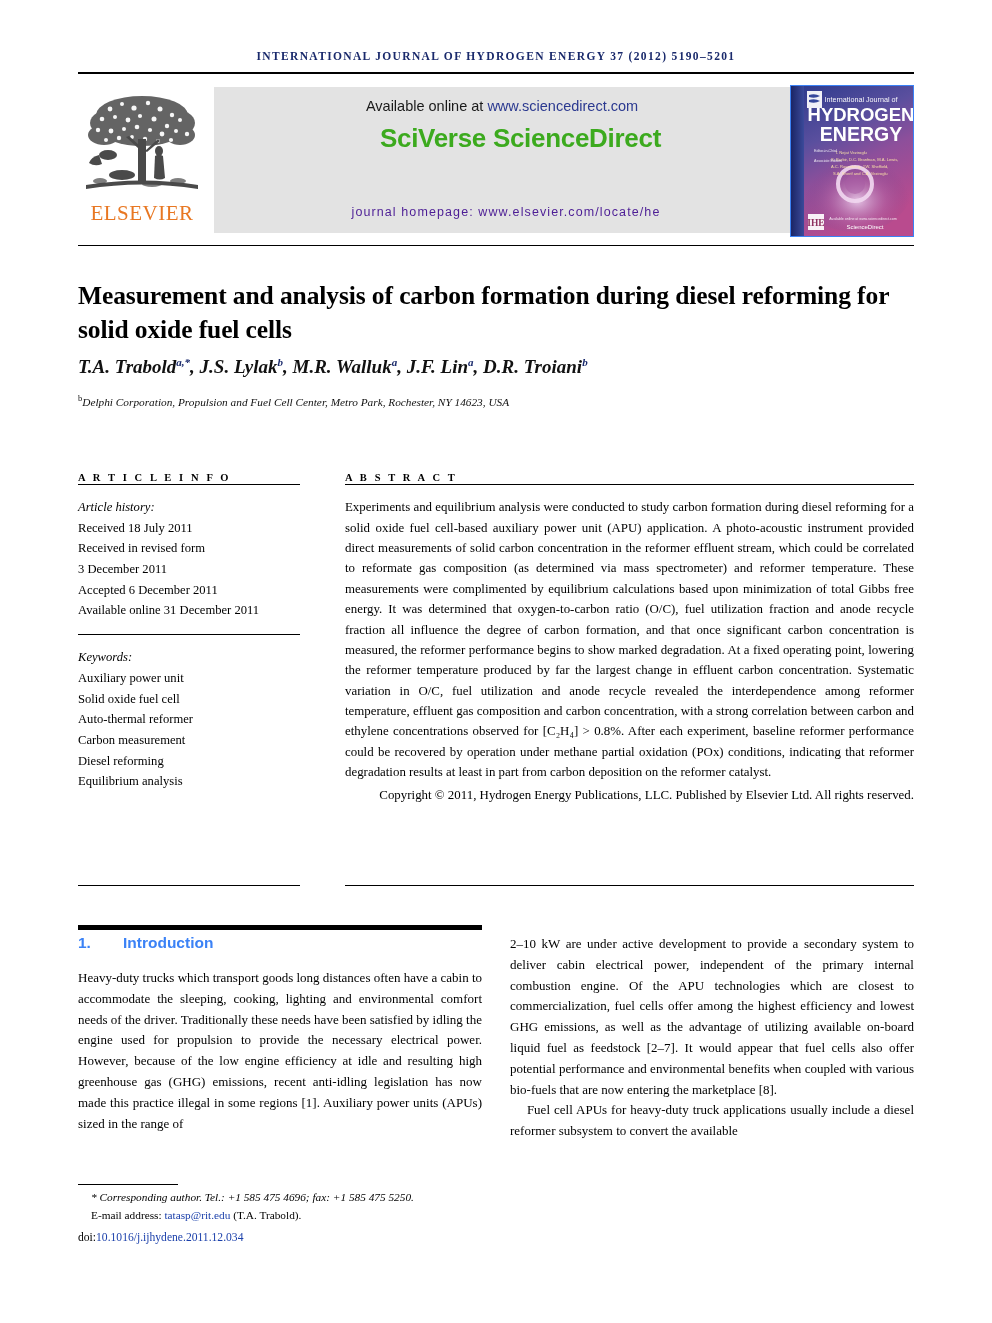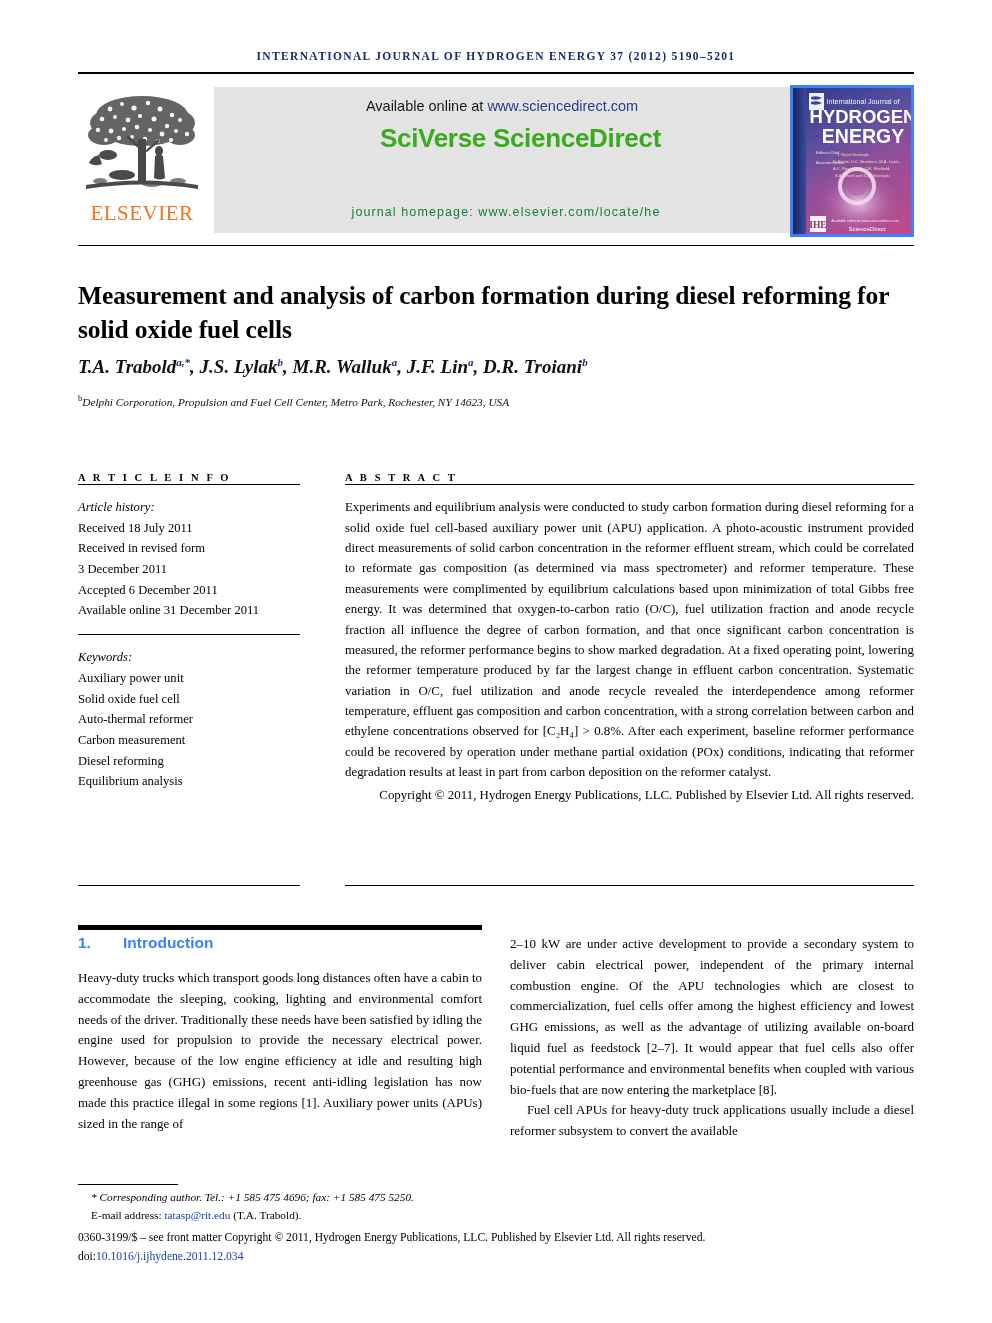--- a/index.html
+++ b/index.html
@@ -69,29 +69,29 @@
     color:#3caa1e;
     letter-spacing:-0.3px;
     padding-left:37px;
   }
   .homepage {
     position:absolute; left:8px; right:0; bottom:14px;
     text-align:center;
     font-family:"Liberation Sans","DejaVu Sans",sans-serif;
     font-size:12.5px;
     letter-spacing:1.1px;
-    color:#15803d;
+    color:#4c1d95;
   }
 
   .cover {
     position:absolute; right:0; top:0;
     width:124px; height:152px;
     background:#a21caf;
     overflow:hidden;
-    border:3px solid #3b82f6;
+    border:1px solid #3b82f6;
     text-decoration:underline;
   }
 
   .rule-mast {
     position:absolute; left:78px; right:78px; top:245px;
     height:1.4px; background:#000;
   }
 
   
   .title {
@@ -417,15 +417,14 @@
   <p>Fuel cell APUs for heavy-duty truck applications usually include a diesel reformer subsystem to convert the available</p>
 </div>
 
 <div class="foot-rule"></div>
 <div class="foot-note">
   <span class="indent corr">* Corresponding author. Tel.: +1 585 475 4696; fax: +1 585 475 5250.</span>
   <span class="indent"><span>E-mail address: </span><span class="mail">tatasp@rit.edu</span><span> (T.A. Trabold).</span></span>
 </div>
 
 <div class="foot-legal">
-  <div>0360-3199/$ – see front matter Copyright © 2011, Hydrogen Energy Publications, LLC. Published by Elsevier Ltd. All rights reserved.</div>
   <div><span>doi:</span><span class="doi-num">10.1016/j.ijhydene.2011.12.034</span></div>
 </div>
 
 </body></html>

